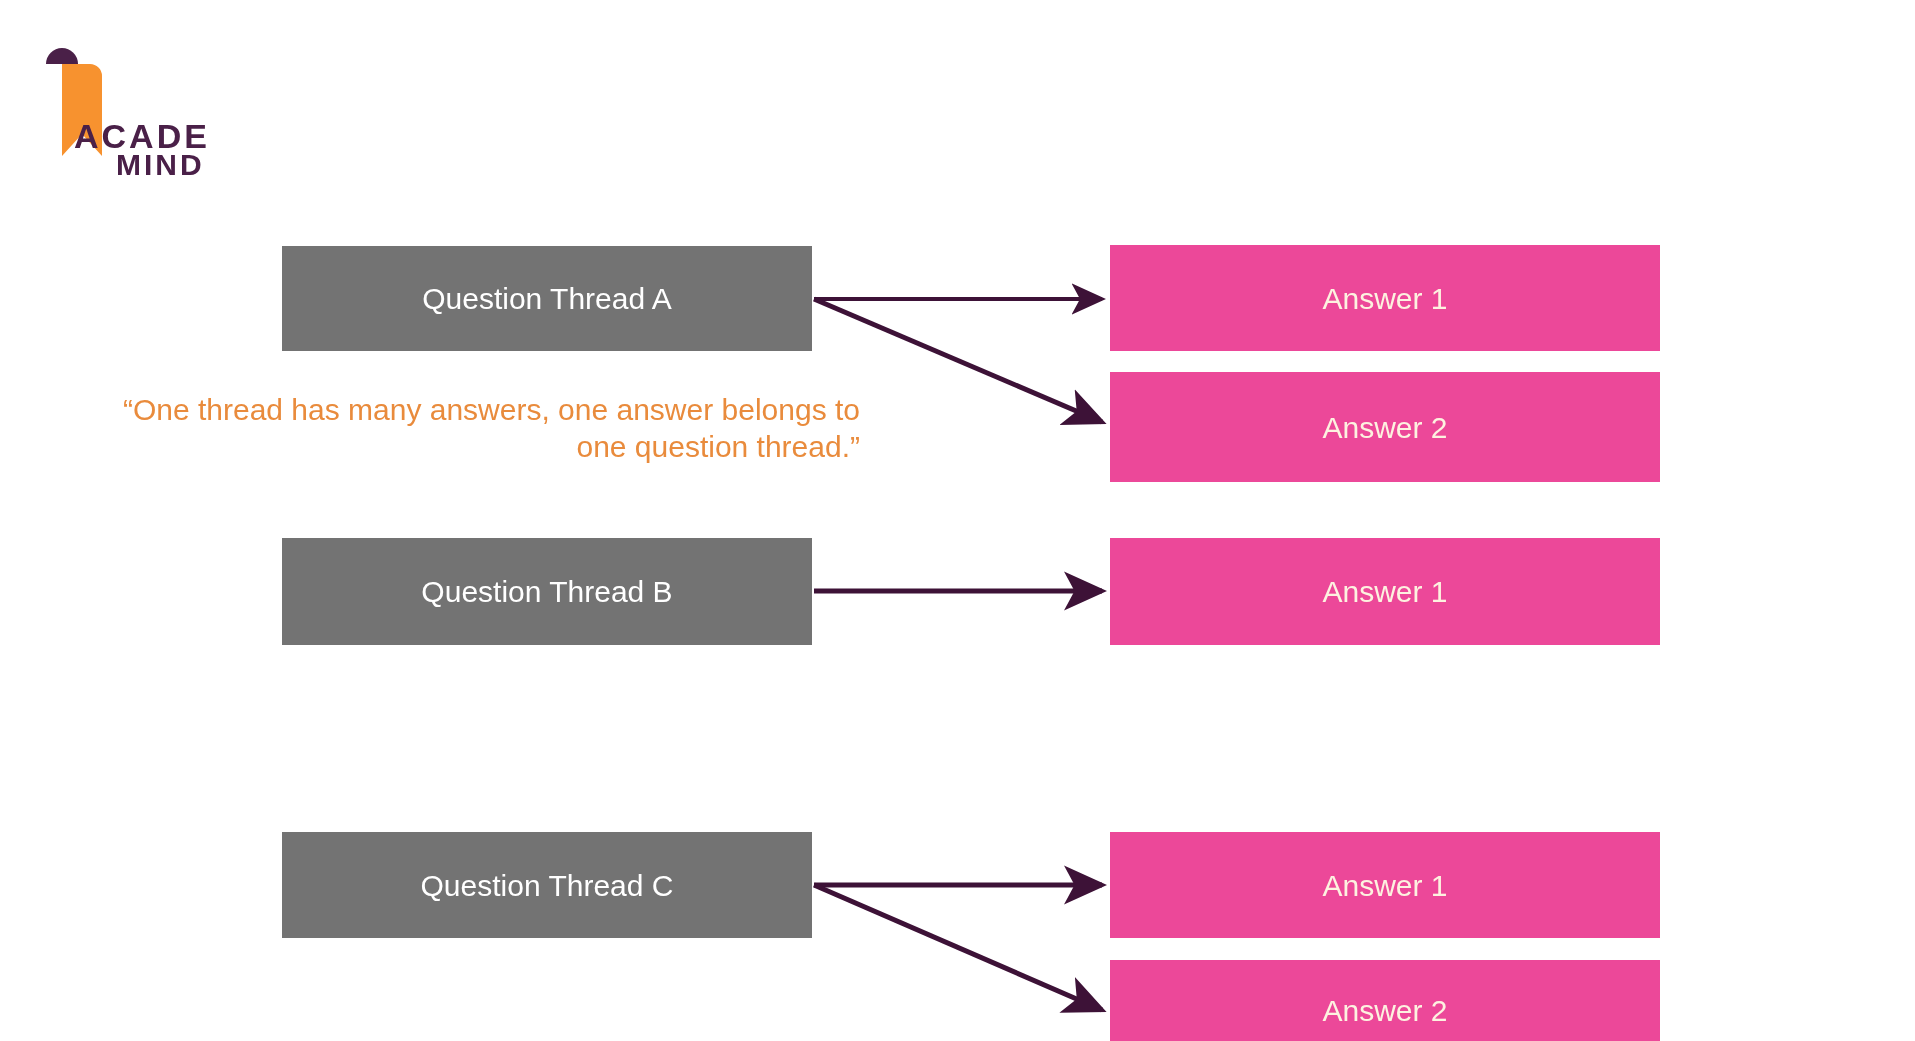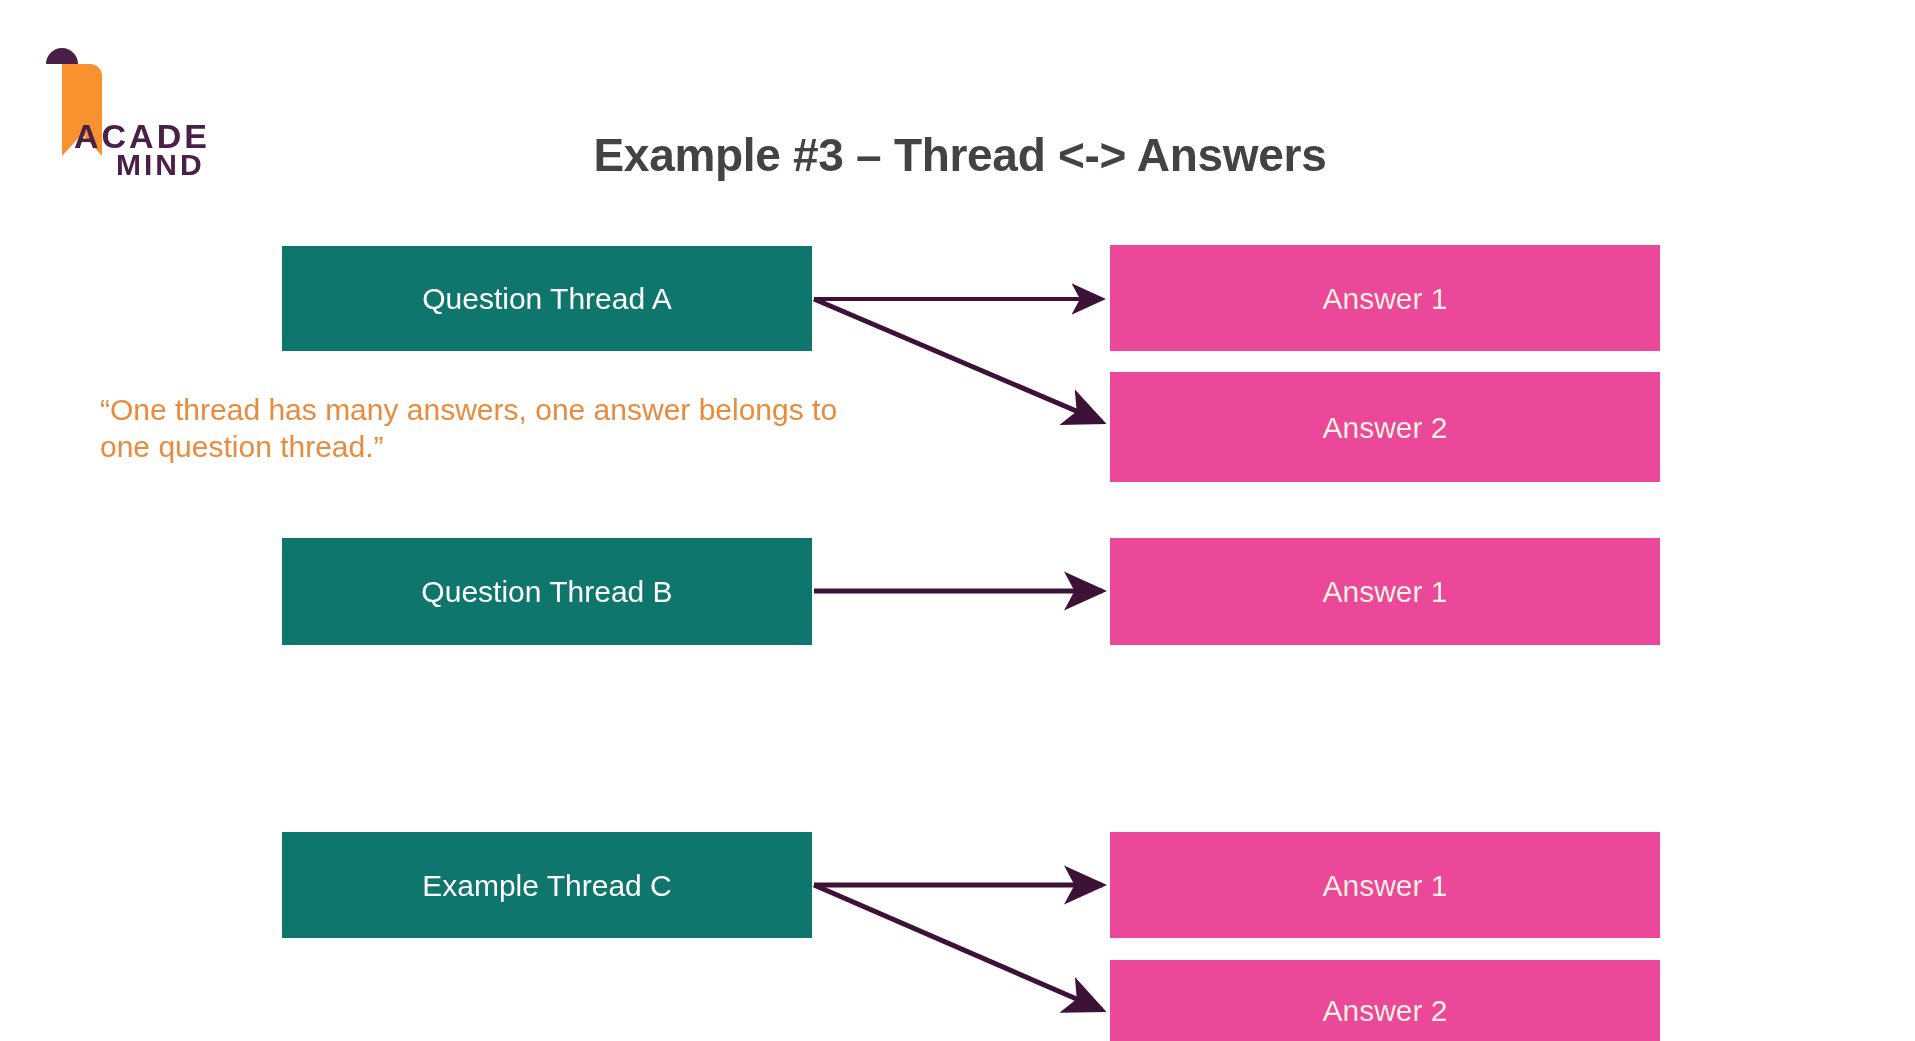--- a/index.html
+++ b/index.html
@@ -50,21 +50,21 @@
     align-items: center;
     justify-content: center;
     box-sizing: border-box;
   }
   .node .node-label {
     font-size: 30px;
     line-height: 1.1;
     font-weight: 400;
   }
   .thread-box {
-    background: #0f766e;
+    background: #737373;
     left: 282px;
     width: 530px;
   }
   .thread-box .node-label {
     color: #FFFFFF;
   }
   .answer-box {
     background: #ec4899;
     left: 1110px;
     width: 550px;
@@ -83,21 +83,21 @@
   #answer-b1  { top: 518px; height: 107px; }
   #answer-c1  { top: 812px; height: 106px; }
   #answer-c2  { top: 940px; height: 101px; }
 
   
   #quote {
     position: absolute;
     left: 100px;
     top: 372px;
     width: 760px;
-    text-align: left;
+    text-align: right;
     color: #E98B3C;
     font-size: 30px;
     line-height: 1.22;
   }
 
   
   #arrows {
     position: absolute;
     left: 0;
     top: 0;
@@ -116,21 +116,20 @@
 
       <path d="M2 16 a16 16 0 0 1 32 0 z" fill="#4A2048"></path>
 
       <path d="M18 16 h28 a12 12 0 0 1 12 12 v80 l-20 -22 l-20 22 z" fill="#F7922F"></path>
 
       <text x="30" y="100" font-family="Liberation Sans, sans-serif" font-size="34" font-weight="bold" letter-spacing="3" fill="#4A2048">ACADE</text>
       <text x="72" y="127" font-family="Liberation Sans, sans-serif" font-size="30" font-weight="bold" letter-spacing="3" fill="#4A2048">MIND</text>
     </svg>
   </div>
 
-  <div id="title">Example #3 – Thread &lt;-&gt; Answers</div>
 
   <svg id="arrows" viewBox="0 0 1915 1041" xmlns="http://www.w3.org/2000/svg">
     <defs>
       <marker id="ah" markerWidth="9" markerHeight="9" refX="7.6" refY="4.5" orient="auto" markerUnits="strokeWidth">
         <path d="M0,0.6 L8.6,4.5 L0,8.4 L2.1,4.5 z" fill="#3D1237"></path>
       </marker>
     </defs>
 
     <line x1="814" y1="279" x2="1102" y2="279" stroke="#3D1237" stroke-width="4" marker-end="url(#ah)"></line>
 
@@ -143,21 +142,21 @@
     <line x1="814" y1="865" x2="1102" y2="990" stroke="#3D1237" stroke-width="5" marker-end="url(#ah)"></line>
   </svg>
 
   <div class="node thread-box" id="thread-a">
     <span class="node-label">Question Thread A</span>
   </div>
   <div class="node thread-box" id="thread-b">
     <span class="node-label">Question Thread B</span>
   </div>
   <div class="node thread-box" id="thread-c">
-    <span class="node-label">Example Thread C</span>
+    <span class="node-label">Question Thread C</span>
   </div>
 
   <div class="node answer-box" id="answer-a1">
     <span class="node-label">Answer 1</span>
   </div>
   <div class="node answer-box" id="answer-a2">
     <span class="node-label">Answer 2</span>
   </div>
   <div class="node answer-box" id="answer-b1">
     <span class="node-label">Answer 1</span>

